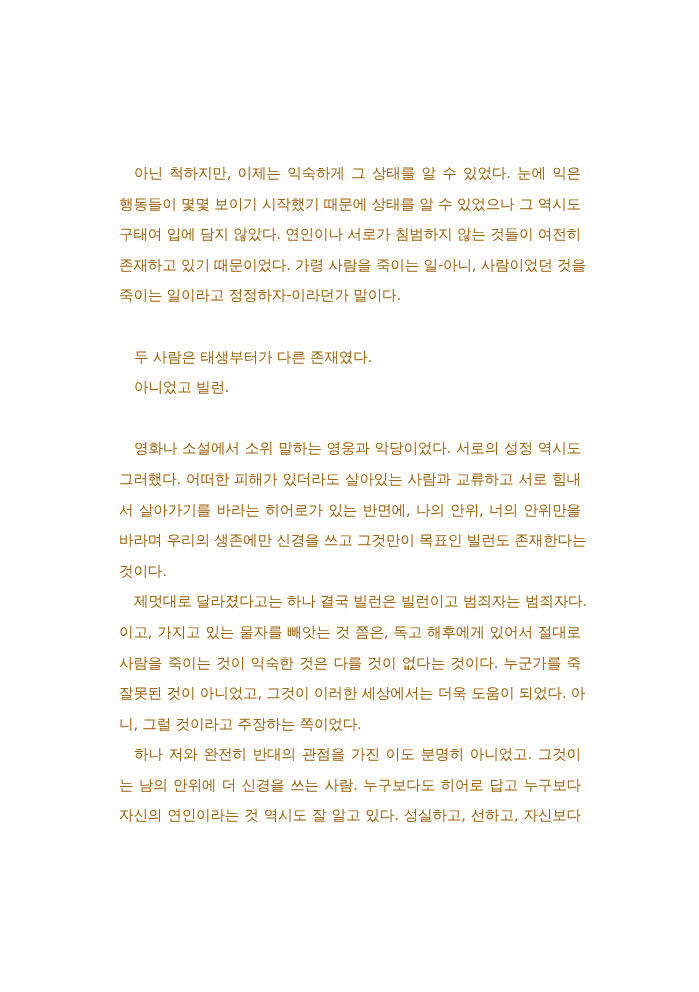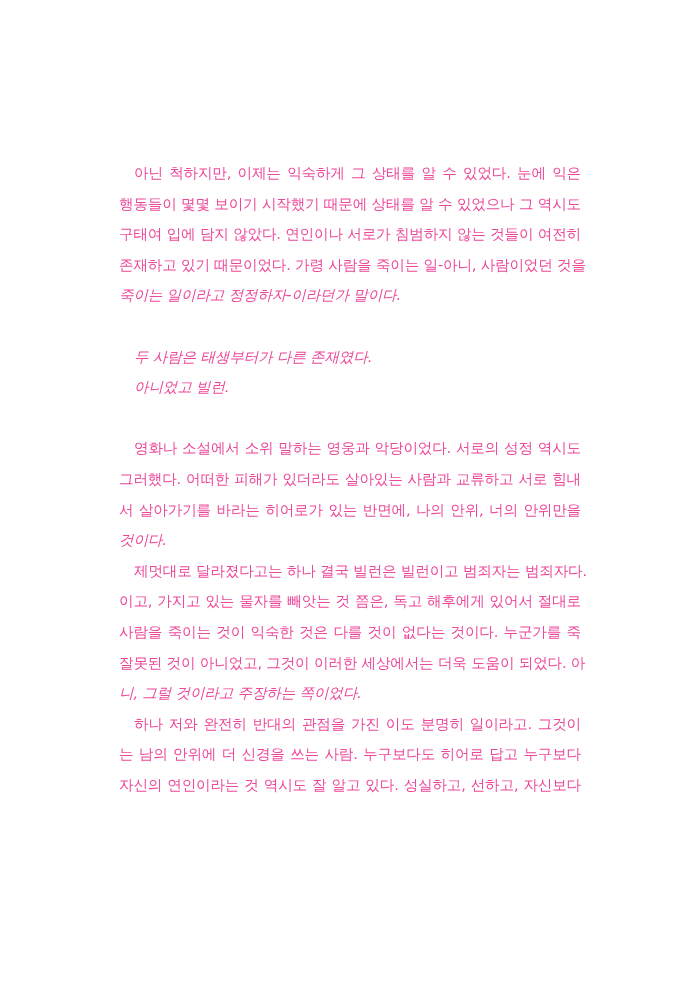--- a/index.html
+++ b/index.html
@@ -5,26 +5,26 @@
   html, body { margin: 0; padding: 0; background: #ffffff; }
   body { width: 699px; height: 992px; position: relative; overflow: hidden; }
   .page {
     position: absolute;
     left: 119px;
     top: 158px;
     width: 462px;
     font-family: "DejaVu Sans", "Liberation Sans", sans-serif;
     font-size: 14.6px;
     line-height: 30.6px;
-    color: #ec4899;
+    color: #a16207;
     letter-spacing: -0.2px;
   }
   .para { margin: 0; text-align: justify; text-align-last: left; }
   .line { display: block; white-space: nowrap; text-align-last: justify; text-align: justify; }
-  .line.last { text-align-last: left; font-style: italic; }
+  .line.last { text-align-last: left; }
   .indent { padding-left: 15px; }
   .blank { height: 30.6px; }
 </style>
 </head>
 <body>
 
 <div class="page">
 
   <div class="para">
     <span class="line indent">아닌 척하지만, 이제는 익숙하게 그 상태를 알 수 있었다. 눈에 익은</span>
@@ -43,30 +43,31 @@
   <div class="para">
     <span class="line last indent">아니었고 빌런.</span>
   </div>
 
   <div class="blank"></div>
 
   <div class="para">
     <span class="line indent">영화나 소설에서 소위 말하는 영웅과 악당이었다. 서로의 성정 역시도</span>
     <span class="line">그러했다. 어떠한 피해가 있더라도 살아있는 사람과 교류하고 서로 힘내</span>
     <span class="line">서 살아가기를 바라는 히어로가 있는 반면에, 나의 안위, 너의 안위만을</span>
+    <span class="line">바라며 우리의 생존에만 신경을 쓰고 그것만이 목표인 빌런도 존재한다는</span>
     <span class="line last">것이다.</span>
   </div>
 
   <div class="para">
     <span class="line indent">제멋대로 달라졌다고는 하나 결국 빌런은 빌런이고 범죄자는 범죄자다.</span>
     <span class="line">이고, 가지고 있는 물자를 빼앗는 것 쯤은, 독고 해후에게 있어서 절대로</span>
     <span class="line">사람을 죽이는 것이 익숙한 것은 다를 것이 없다는 것이다. 누군가를 죽</span>
     <span class="line">잘못된 것이 아니었고, 그것이 이러한 세상에서는 더욱 도움이 되었다. 아</span>
     <span class="line last">니, 그럴 것이라고 주장하는 쪽이었다.</span>
   </div>
 
   <div class="para">
-    <span class="line indent">하나 저와 완전히 반대의 관점을 가진 이도 분명히 일이라고. 그것이</span>
+    <span class="line indent">하나 저와 완전히 반대의 관점을 가진 이도 분명히 아니었고. 그것이</span>
     <span class="line">는 남의 안위에 더 신경을 쓰는 사람. 누구보다도 히어로 답고 누구보다</span>
     <span class="line">자신의 연인이라는 것 역시도 잘 알고 있다. 성실하고, 선하고, 자신보다</span>
   </div>
 
 </div>
 
 </body></html>

